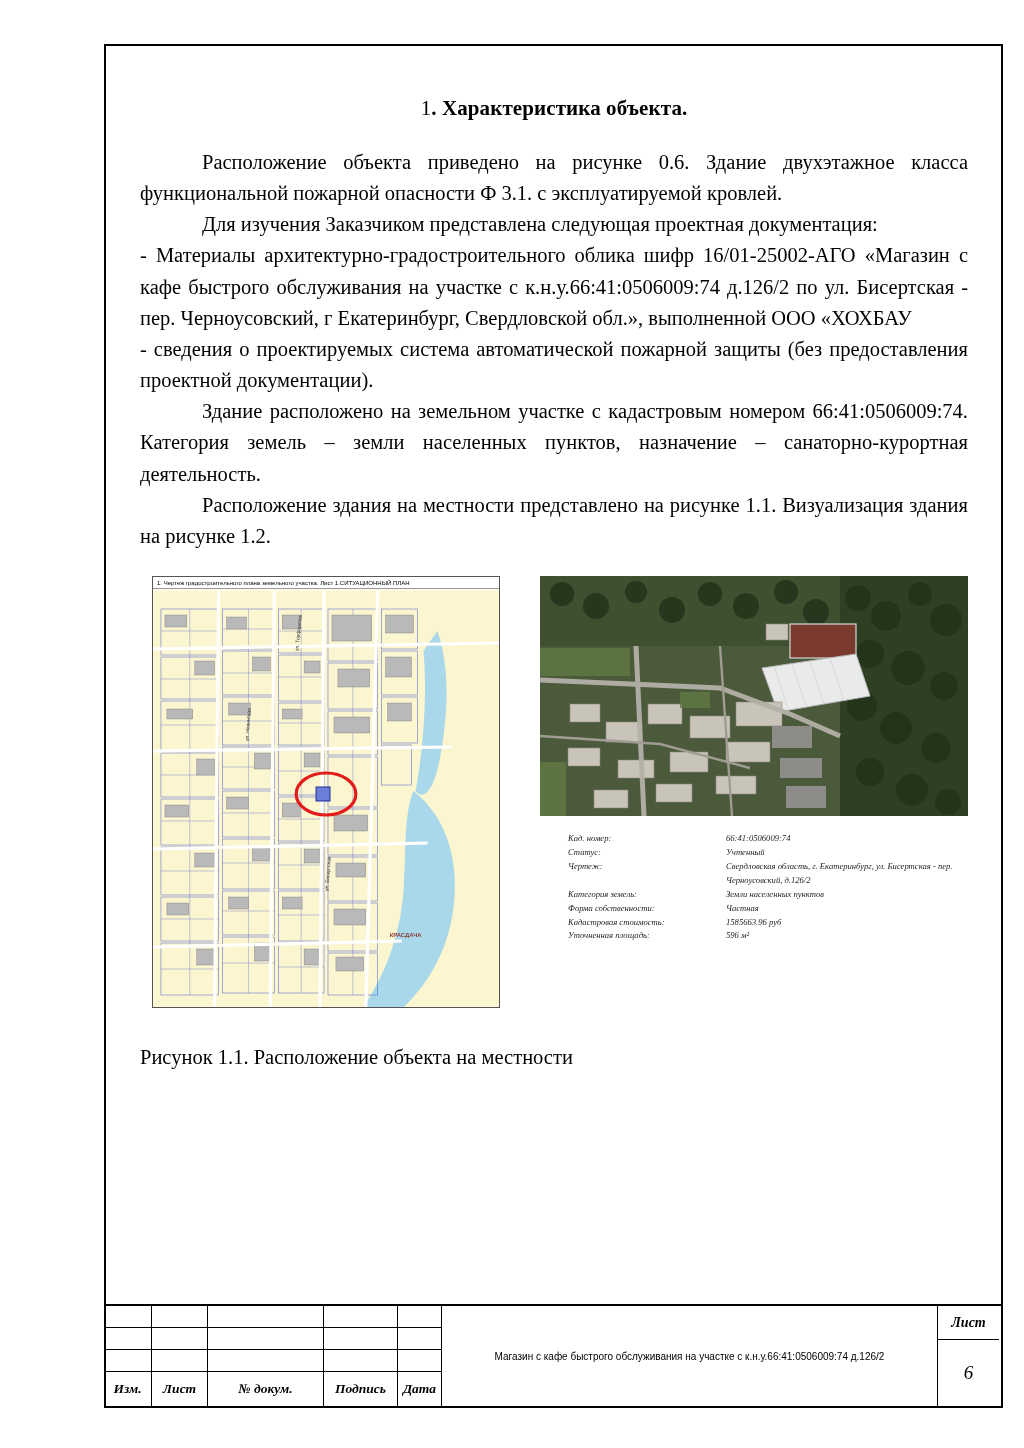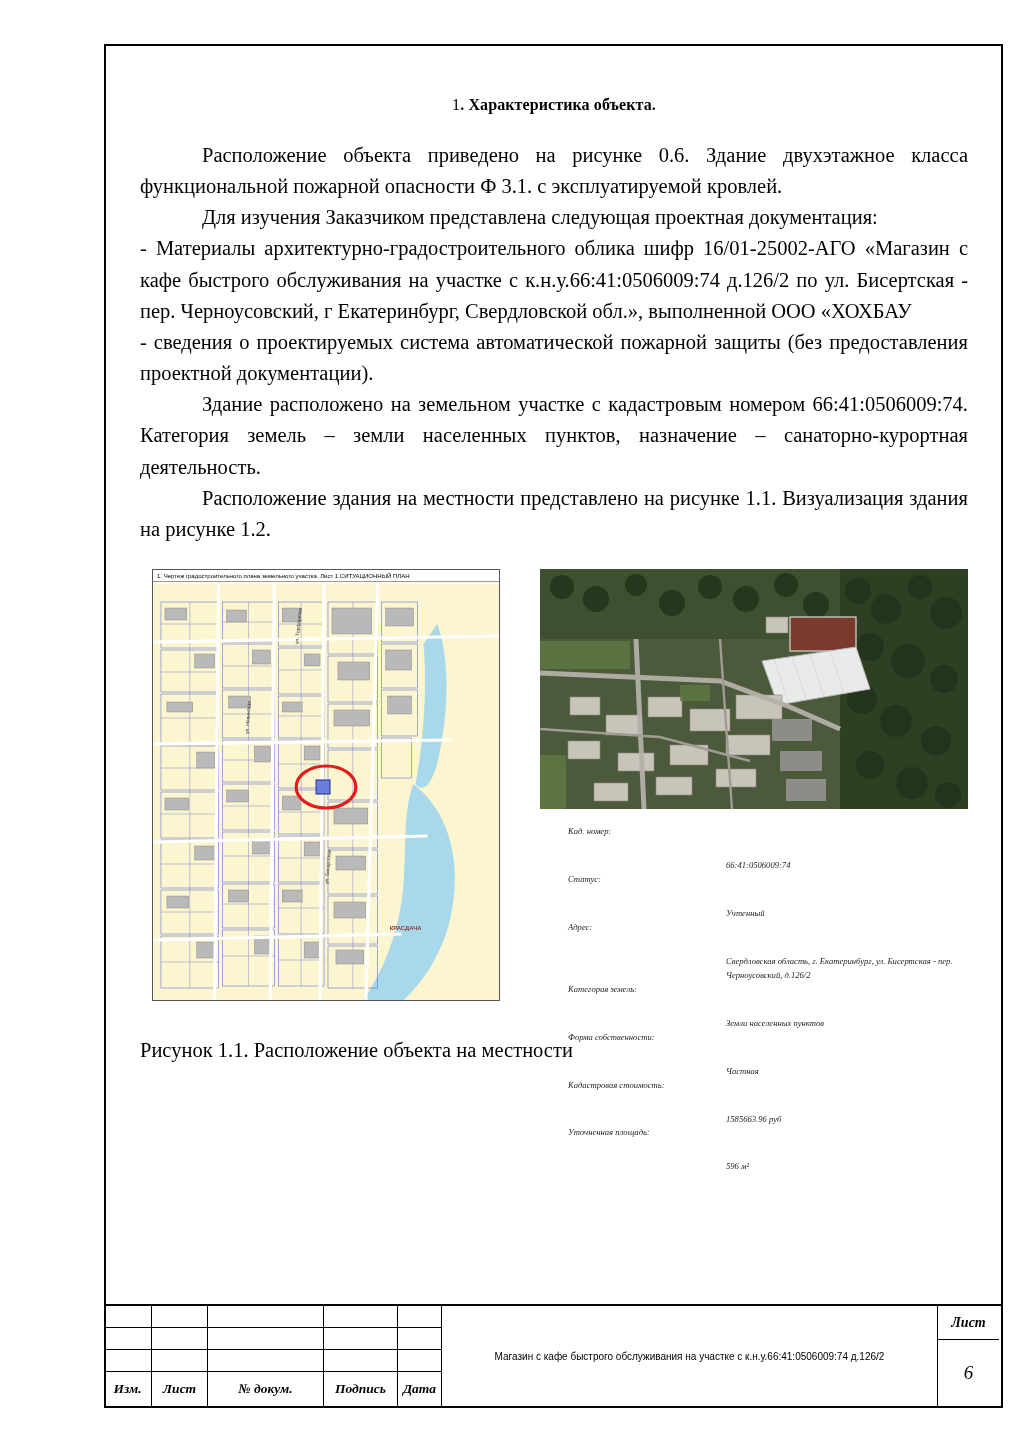--- a/index.html
+++ b/index.html
@@ -30,21 +30,21 @@
   
   .content {
     position: absolute;
     left: 140px;
     top: 80px;
     width: 828px;
   }
 
   .doc-title {
     text-align: center;
-    font-size: 16px;
+    font-size: 21px;
     font-weight: bold;
     margin: 16px 0 0 0;
     letter-spacing: 0.1px;
   }
   .doc-title .num { font-weight: normal; }
 
   p.para {
     font-size: 20.5px;
     line-height: 1.52;
     margin: 0 0 0 0;
@@ -114,21 +114,21 @@
   }
   .info-table {
     font-size: 8.6px;
     font-style: italic;
     color: #222;
     line-height: 1.62;
     margin-left: 28px;
   }
   .info-row { display: flex; gap: 18px; }
   .info-key { width: 140px; flex: 0 0 140px; }
-  .info-val { flex: 1 1 auto; margin-top: 34px; }
+  .info-val { flex: 1 1 auto; }
   .info-row.wrap .info-val { white-space: normal; }
 
   .fig-label {
     font-size: 20.5px;
     margin-top: 30px;
   }
 
   
   .stamp {
     position: absolute;
@@ -410,21 +410,21 @@
       <div class="info-table">
         <div class="info-row">
           <span class="info-key">Кад. номер:</span>
           <span class="info-val">66:41:0506009:74</span>
         </div>
         <div class="info-row">
           <span class="info-key">Статус:</span>
           <span class="info-val">Учтенный</span>
         </div>
         <div class="info-row wrap">
-          <span class="info-key">Адрес:</span>
+          <span class="info-key">Чертеж:</span>
           <span class="info-val">Свердловская область, г. Екатеринбург, ул. Бисертская - пер. Черноусовский, д.126/2</span>
         </div>
         <div class="info-row">
           <span class="info-key">Категория земель:</span>
           <span class="info-val">Земли населенных пунктов</span>
         </div>
         <div class="info-row">
           <span class="info-key">Форма собственности:</span>
           <span class="info-val">Частная</span>
         </div>

